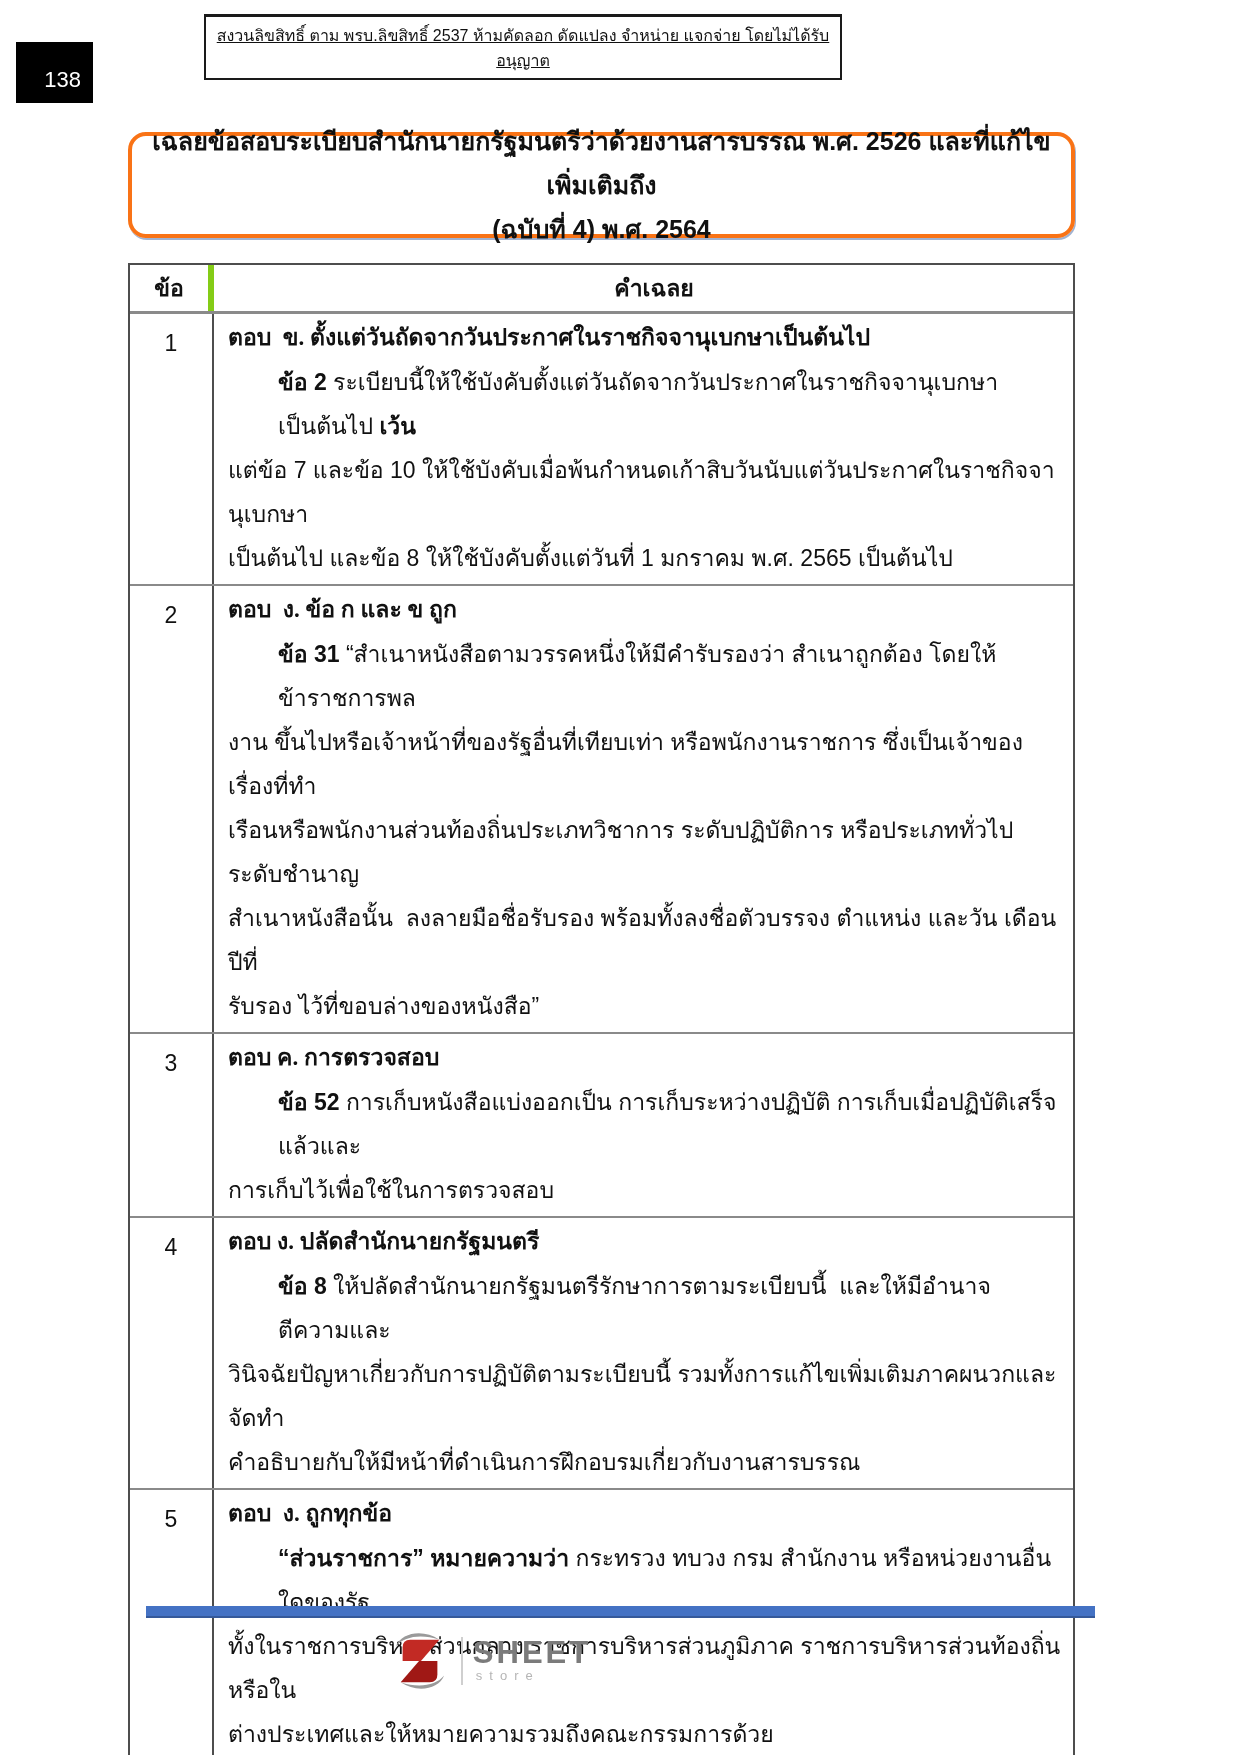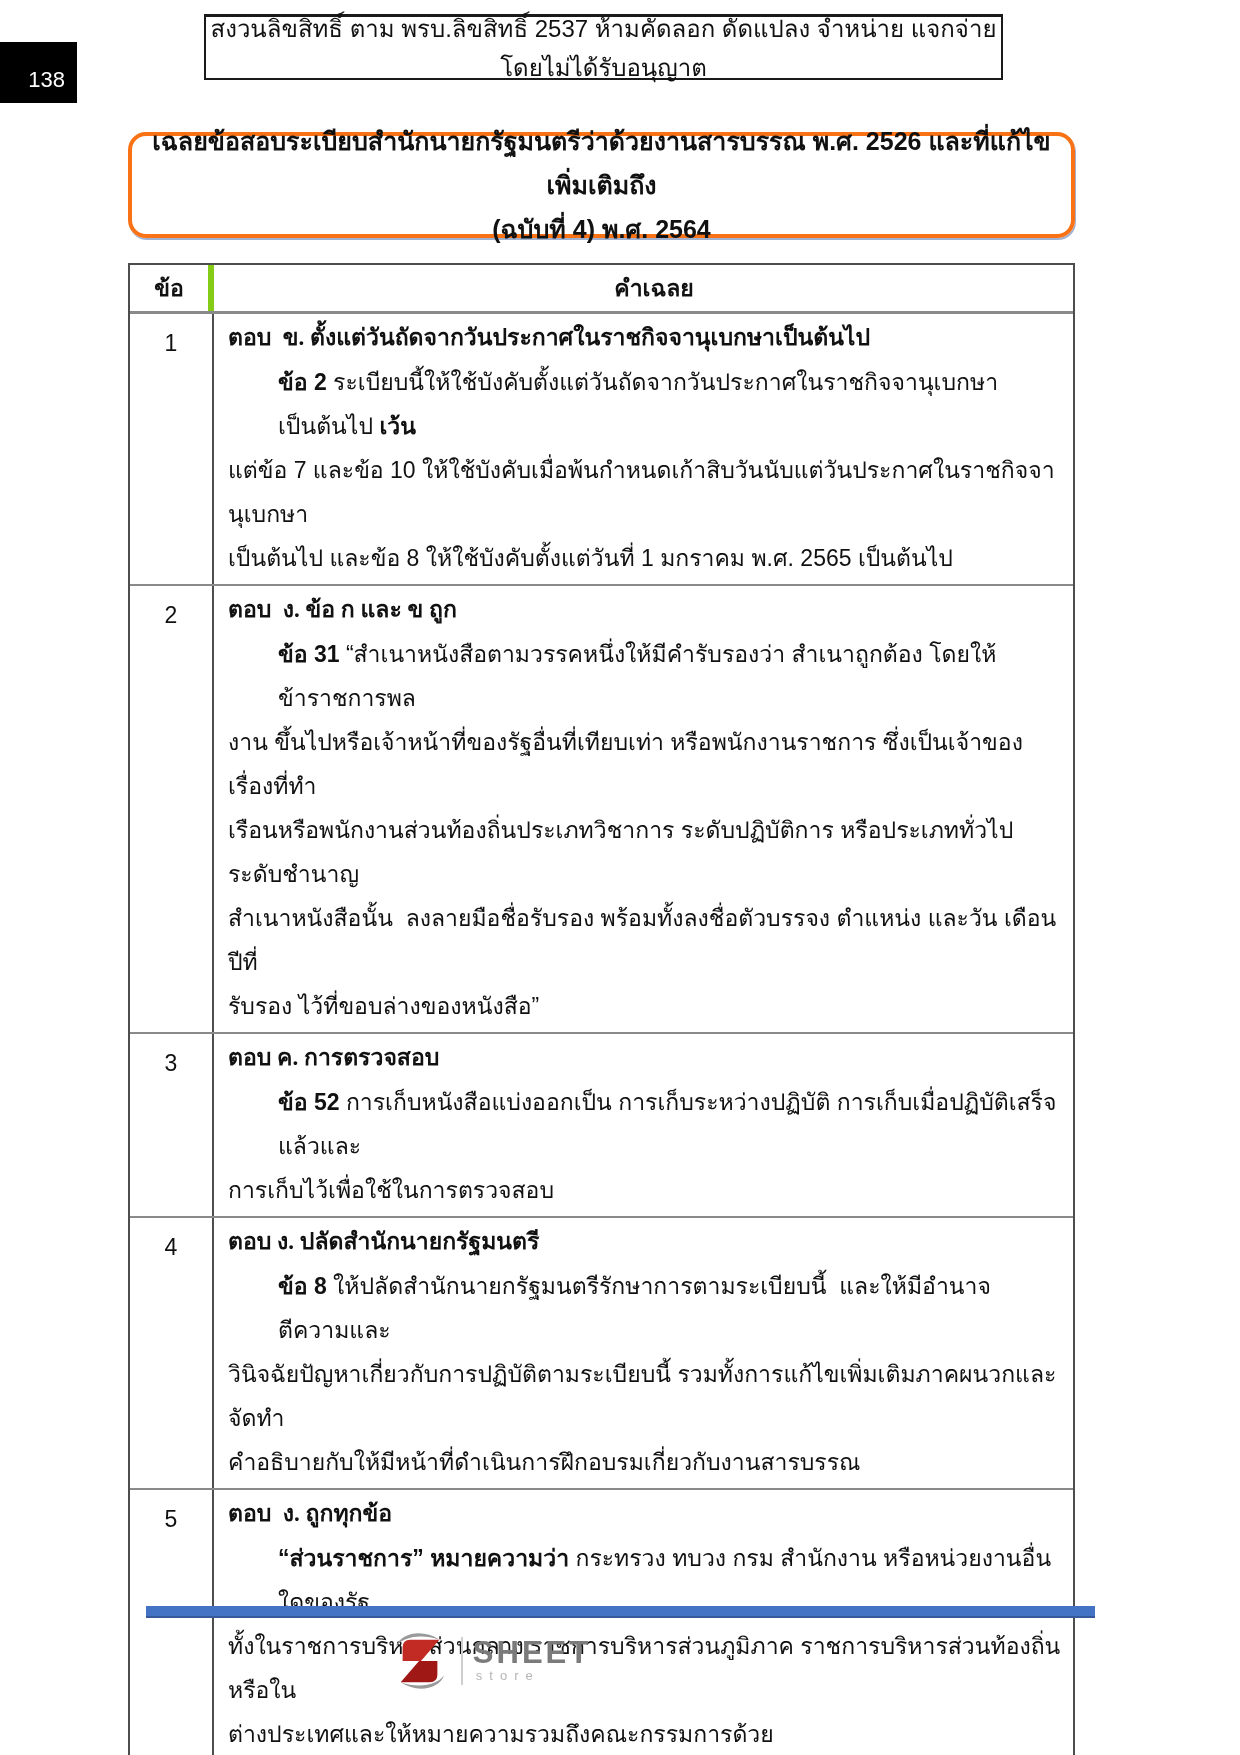--- a/index.html
+++ b/index.html
@@ -4,30 +4,30 @@
 <style>
   html,body{margin:0;padding:0;}
   body{
     width:1240px;height:1755px;position:relative;background:#ffffff;
     font-family:"Liberation Sans","DejaVu Sans",sans-serif;color:#111;
   }
   .b{font-weight:bold;}
 
   
   .pagenum{
-    position:absolute;left:0;top:42px;width:77px;height:61px;background:#000;
+    position:absolute;left:16px;top:42px;width:77px;height:61px;background:#000;
     color:#fff;font-size:22px;display:flex;align-items:center;justify-content:flex-end;
     padding-right:12px;box-sizing:border-box;padding-top:14px;
   }
 
   
   .copybox{
-    position:absolute;left:204px;top:14px;width:799px;height:66px;box-sizing:border-box;
+    position:absolute;left:204px;top:14px;width:638px;height:66px;box-sizing:border-box;
     border:2px solid #1a1a1a;border-top-width:3px;display:flex;align-items:center;justify-content:center;
-    font-size:24px;text-align:center;
+    font-size:16px;text-align:center;text-decoration:underline;
   }
 
   
   .titlebox{
     position:absolute;left:128px;top:132px;width:947px;height:106px;box-sizing:border-box;
     border:4px solid #f97316;border-radius:18px;box-shadow:1px 2px 0 rgba(47,84,150,.45);
     display:flex;flex-direction:column;align-items:center;justify-content:center;
     font-weight:bold;font-size:25px;line-height:44px;text-align:center;
   }
 

